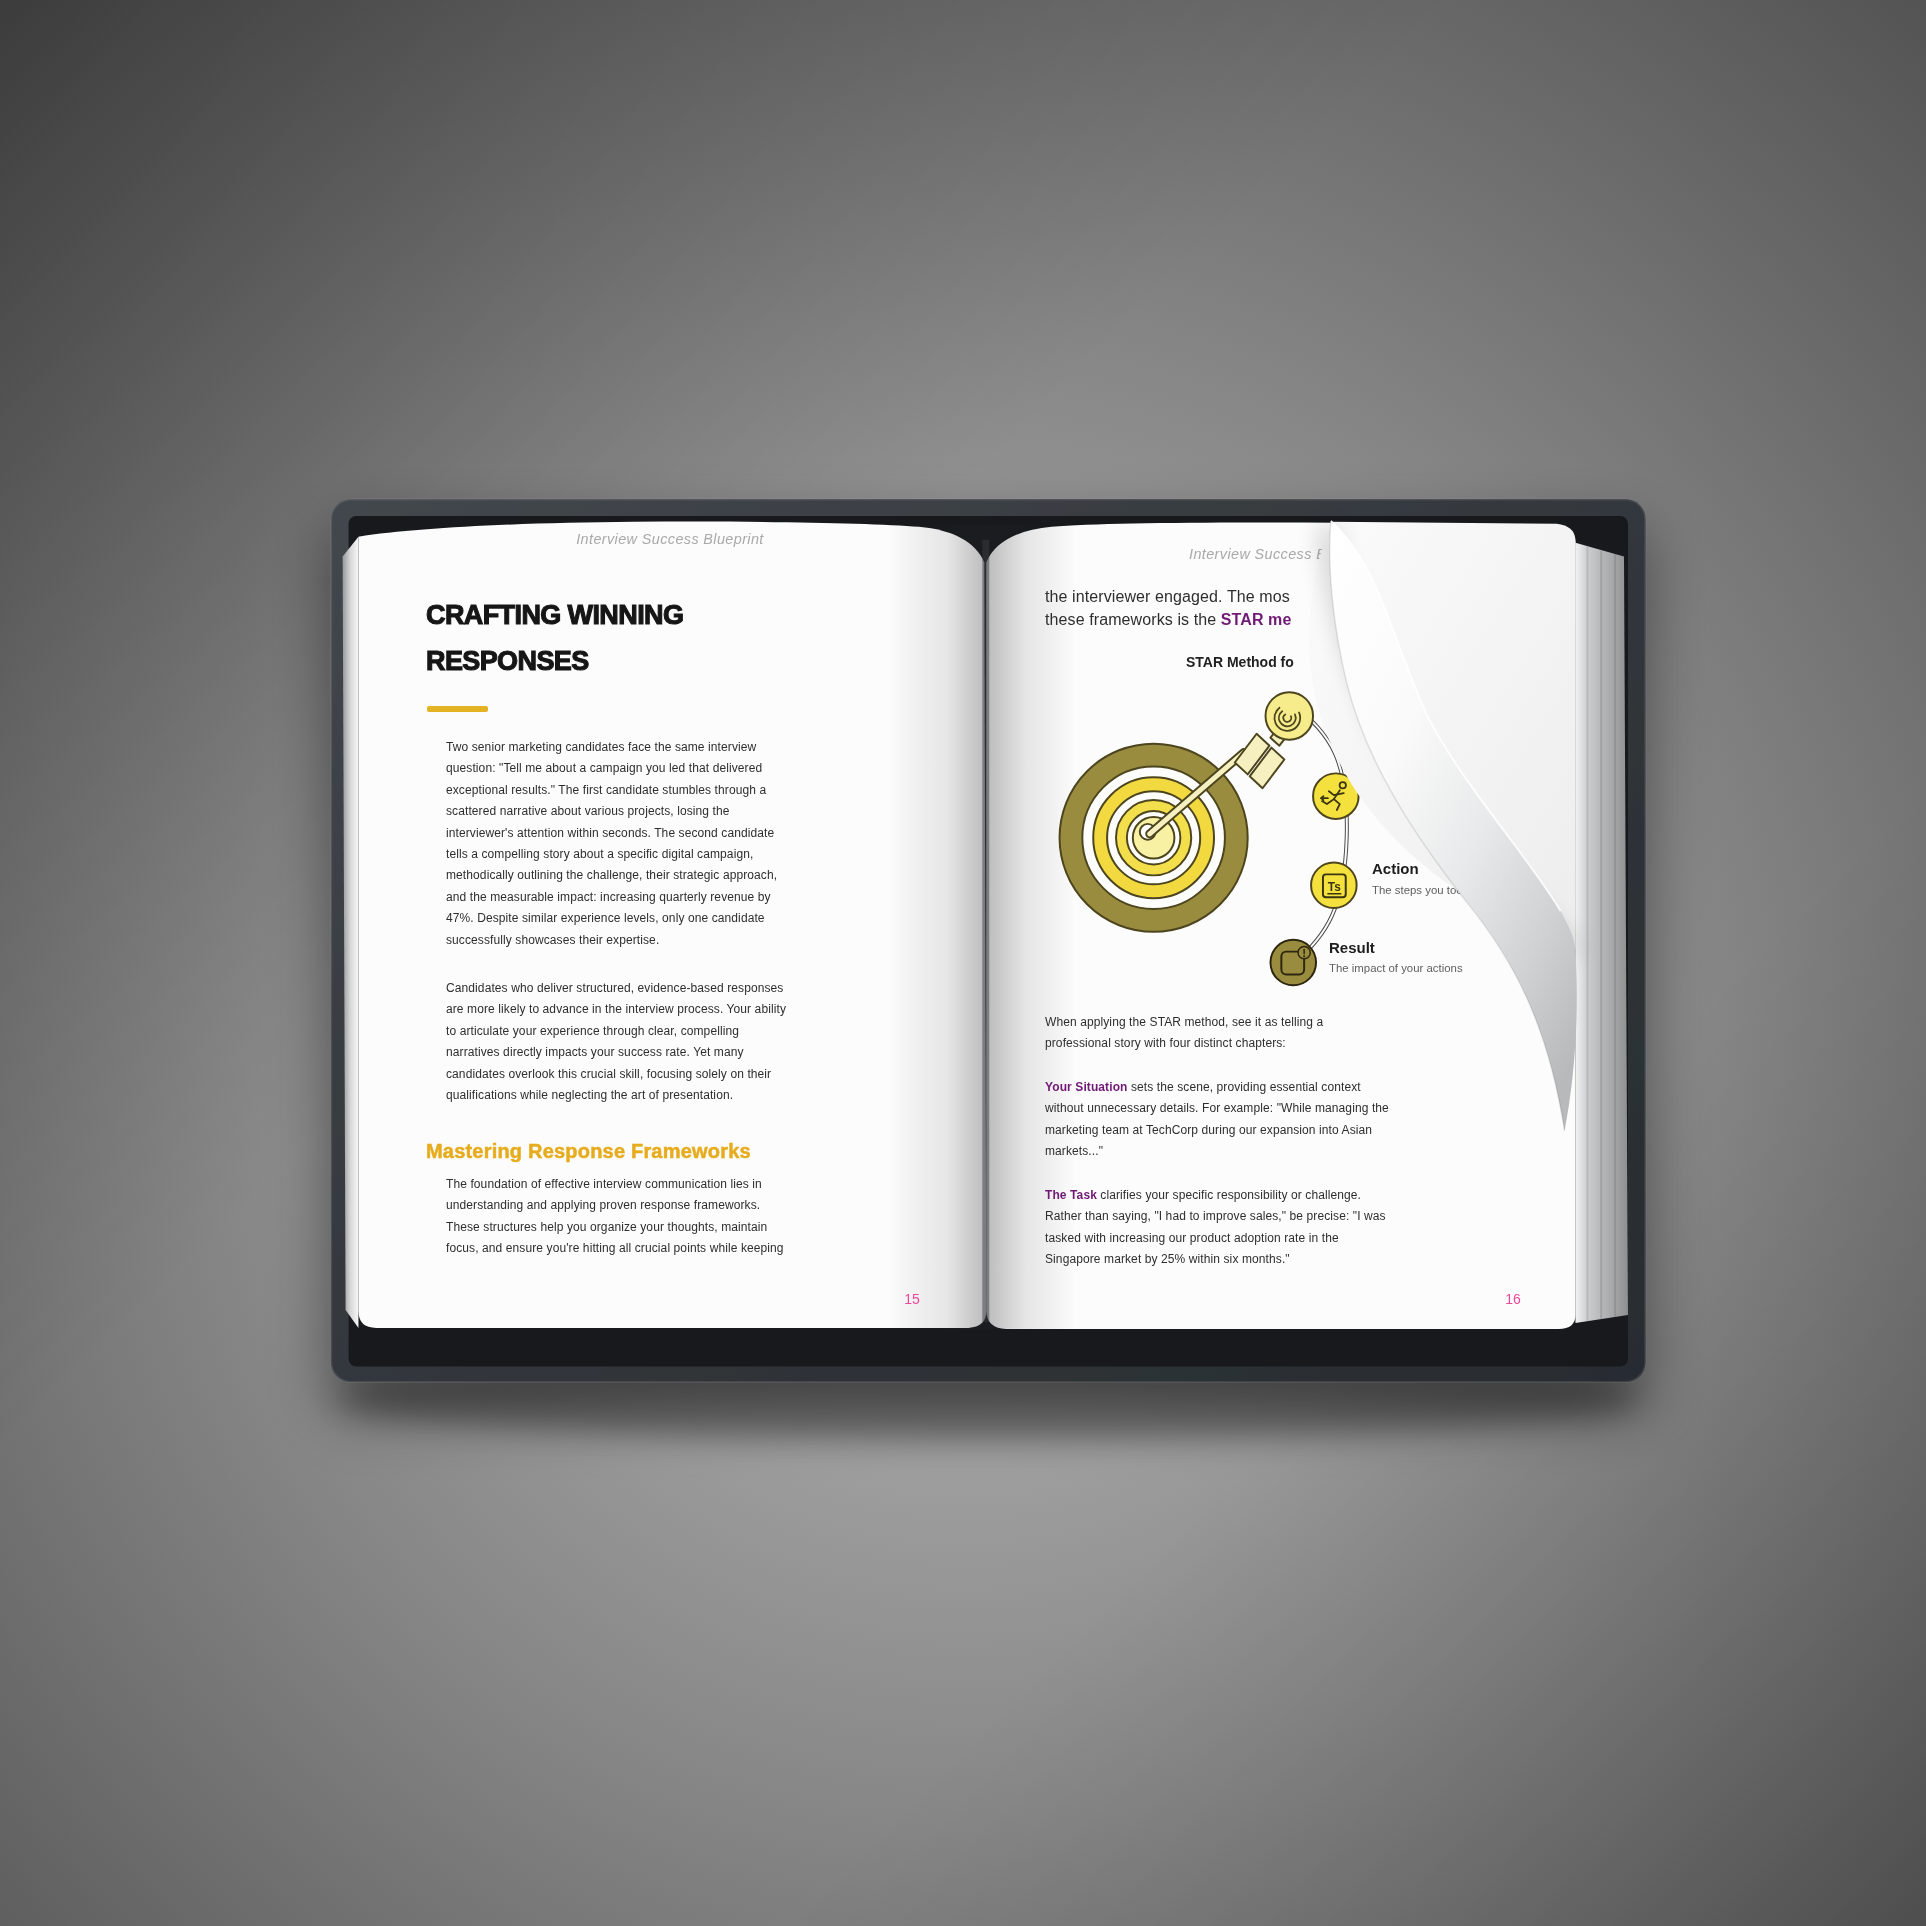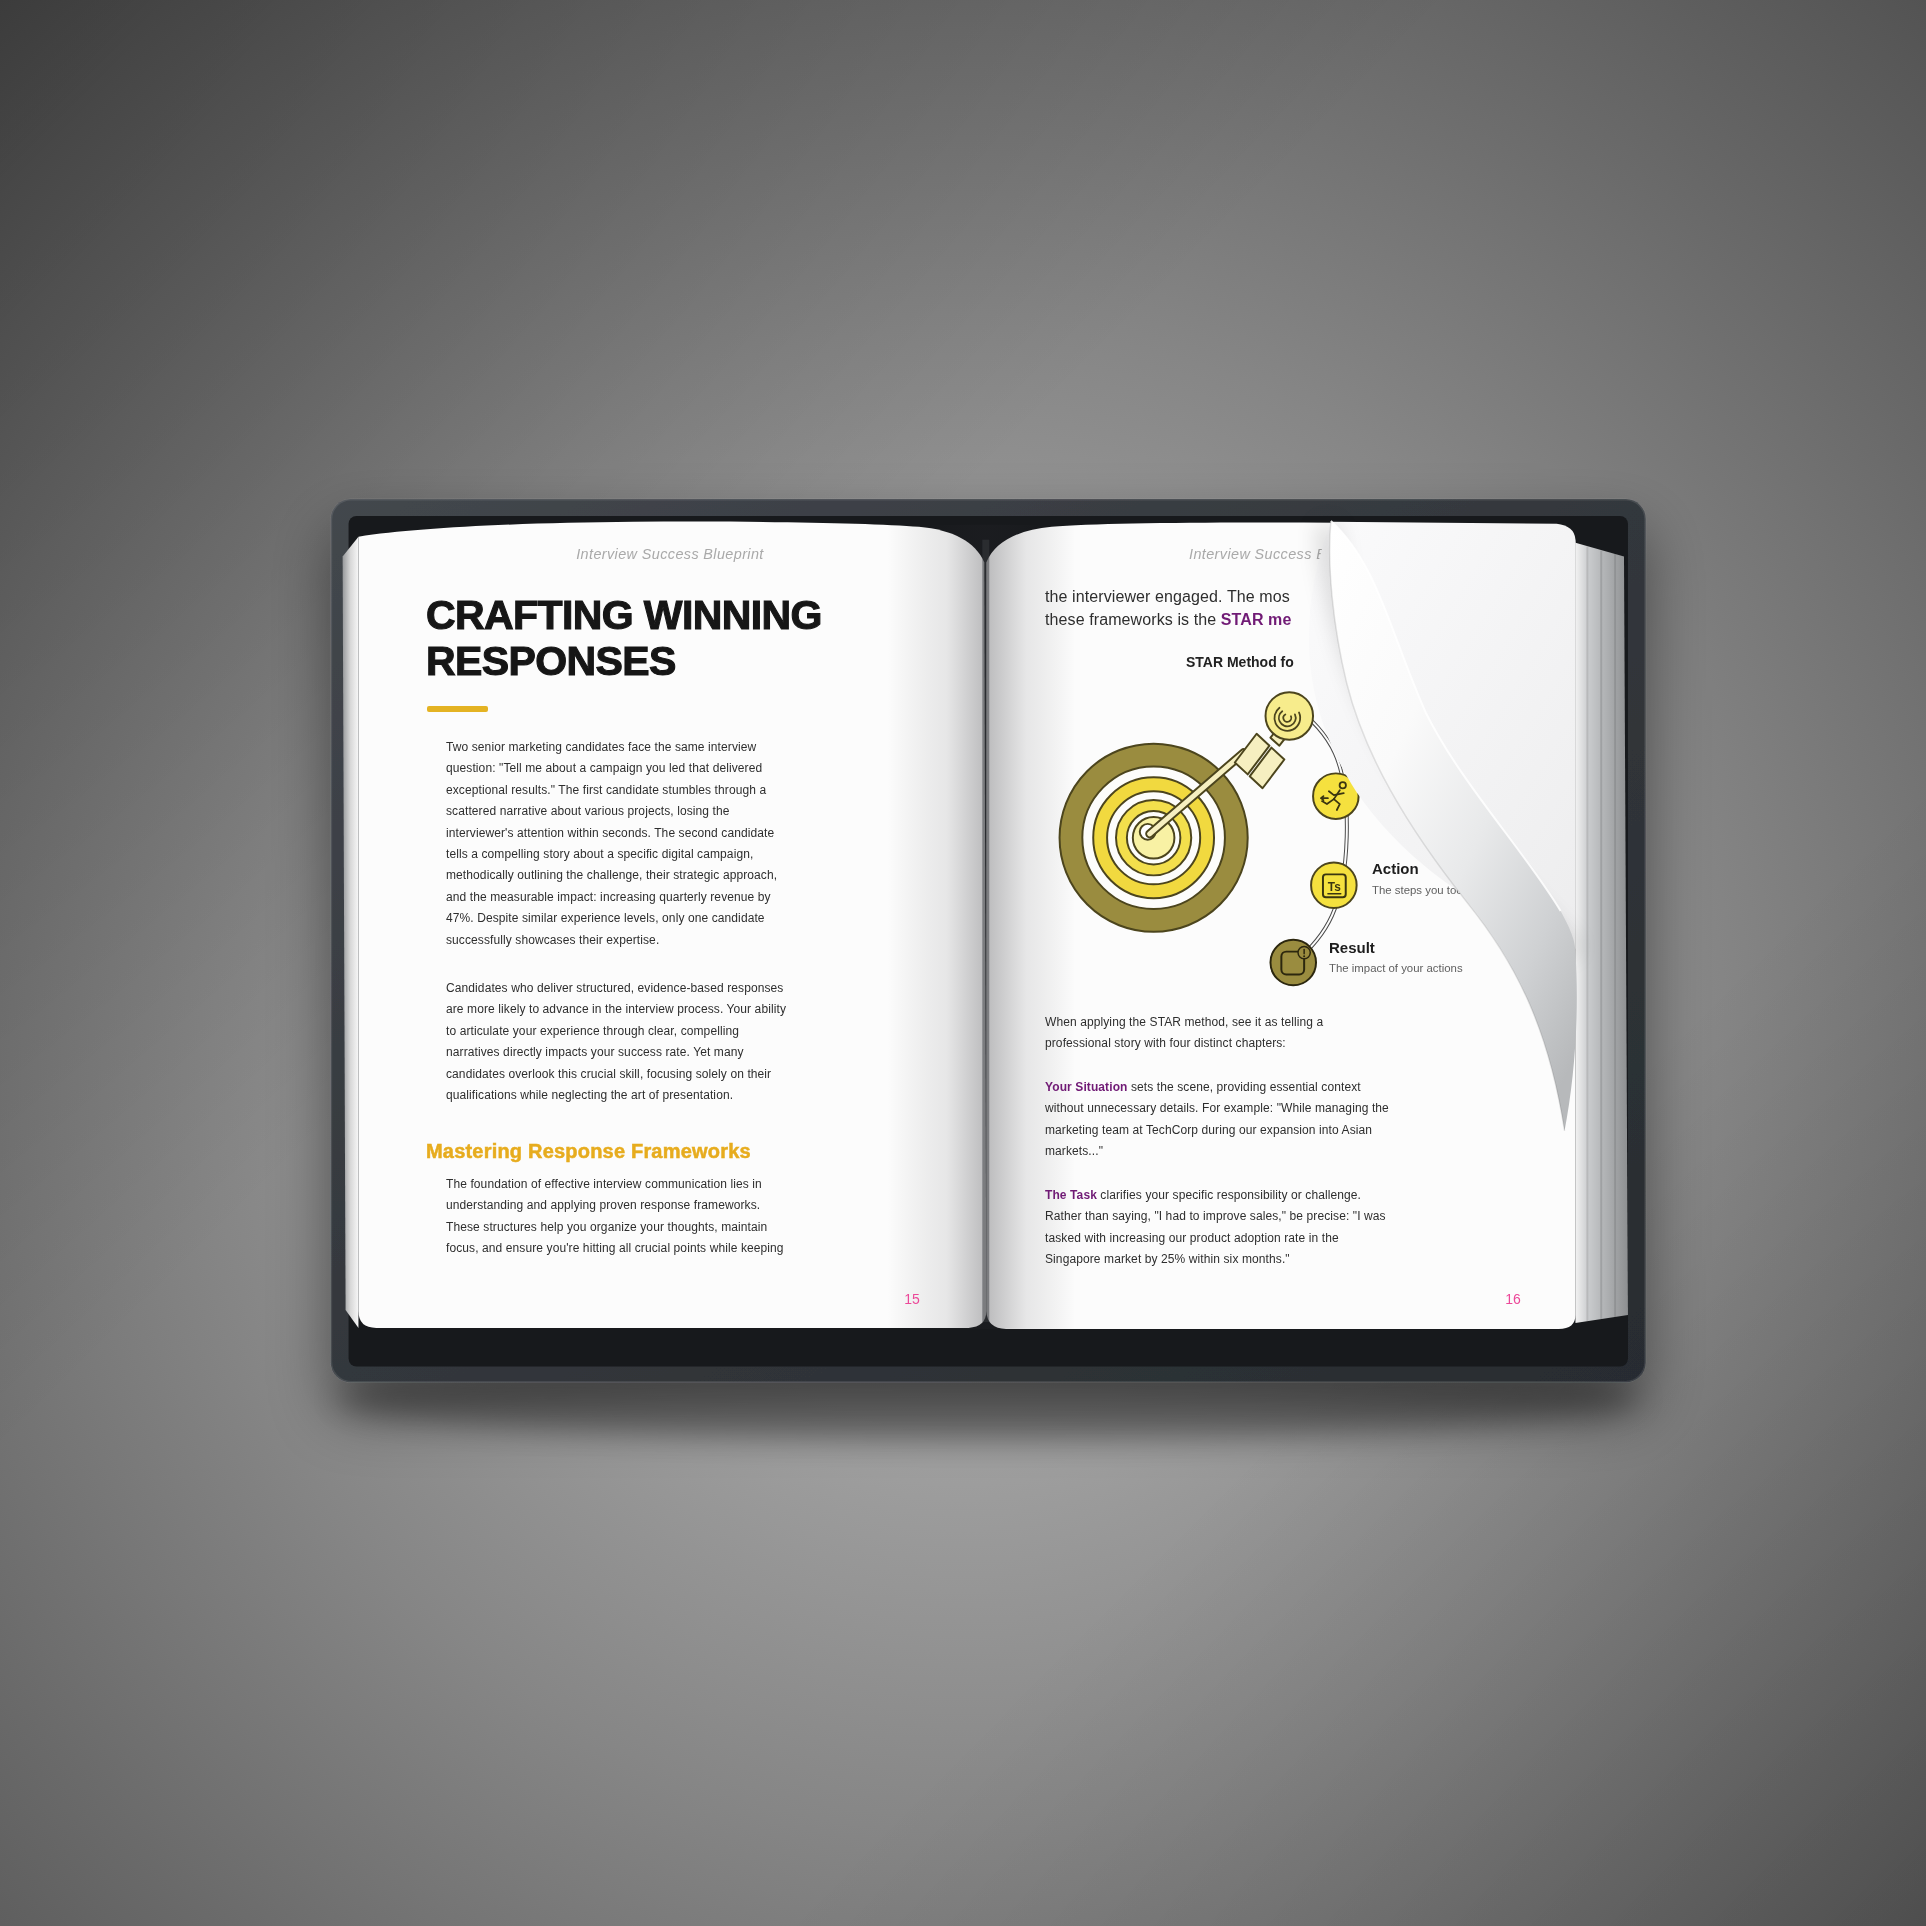--- a/index.html
+++ b/index.html
@@ -4,21 +4,21 @@
 <style>
   html,body{margin:0;padding:0;width:1927px;height:1927px;overflow:hidden;
     font-family:"Liberation Sans",sans-serif;}
   body{background:radial-gradient(circle at 50% 56%, #b2b2b2 0%, #9d9d9d 28%, #868686 52%, #6a6a6a 78%, #535353 100%);}
   #vignette{position:absolute;inset:0;background:linear-gradient(135deg, rgba(0,0,0,.28) 0%, rgba(0,0,0,0) 38%),linear-gradient(-45deg, rgba(0,0,0,.18) 0%, rgba(0,0,0,0) 30%);}
   .abs{position:absolute;}
   svg.layer{position:absolute;left:0;top:0;}
   #textlayer{position:absolute;inset:0;z-index:2;}
   #base{z-index:1;} #curl{z-index:3;}
   .runhead{font-style:italic;font-size:14.4px;color:#a9a9a9;letter-spacing:0.4px;}
-  .title{font-size:41px;line-height:46px;font-weight:bold;color:#161616;letter-spacing:-0.6px;-webkit-text-stroke:1.1px #161616;}
+  .title{font-size:27px;line-height:46px;font-weight:bold;color:#161616;letter-spacing:-0.6px;-webkit-text-stroke:1.1px #161616;}
   .divider{width:61px;height:6px;border-radius:2px;}
   .body-text{font-size:12px;line-height:21.4px;color:#2e2e2e;white-space:pre-line;width:540px;letter-spacing:0.1px;}
   .b{font-weight:bold;color:#701a75;}
   .gold-head{font-size:20px;font-weight:bold;letter-spacing:0.2px;-webkit-text-stroke:0.5px currentColor;}
   .pagenum{font-size:14px;color:#ec4899;}
   .frag{font-size:16px;color:#2e2e2e;letter-spacing:0.1px;white-space:nowrap;}
   .diag-title{font-size:14px;font-weight:bold;color:#222;}
   .node-label{font-size:15px;font-weight:bold;color:#1d1d1d;}
   .node-desc{font-size:11.4px;color:#606060;}
 </style>
@@ -157,21 +157,21 @@
         <circle cx="1317" cy="962" r="6.2" fill="#9A8C3F" stroke="#2c270e" stroke-width="1.5"></circle>
         <line x1="1317" y1="958.8" x2="1317" y2="963.2" stroke="#2c270e" stroke-width="1.5"></line>
         <circle cx="1317" cy="965.6" r="1" fill="#2c270e"></circle>
       </g>
     </g>
   </g>
 </svg>
 
 <div id="textlayer">
 
-  <div class="abs runhead" style="left:495px;top:546px;width:350px;text-align:center;">Interview Success Blueprint</div>
+  <div class="abs runhead" style="left:495px;top:531px;width:350px;text-align:center;">Interview Success Blueprint</div>
 
   <div class="abs" style="left:426px;top:592px;">
     <div class="title">CRAFTING WINNING</div>
     <div class="title">RESPONSES</div>
   </div>
 
   <div class="abs divider" style="left:427px;top:706px;background:#E4B323;"></div>
 
   <div class="abs body-text" style="left:446px;top:737px;">Two senior marketing candidates face the same interview
 question: "Tell me about a campaign you led that delivered

